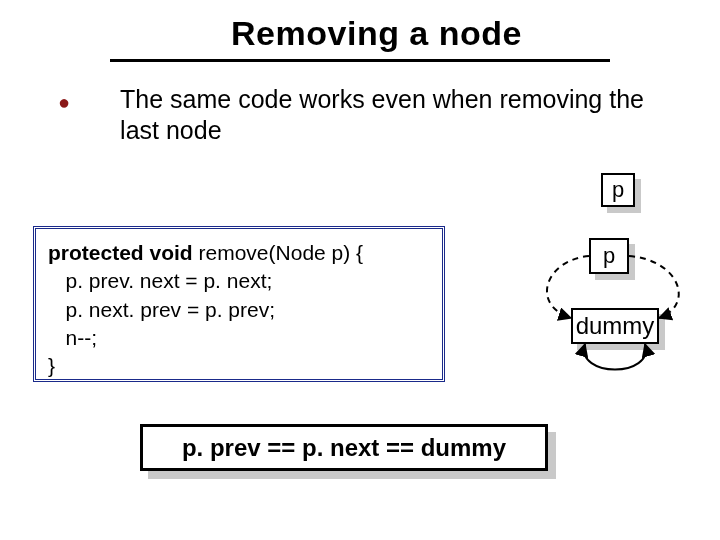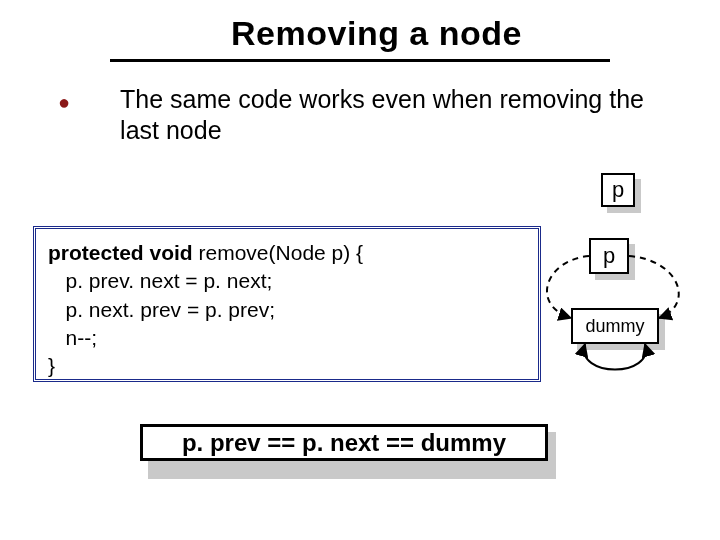--- a/index.html
+++ b/index.html
@@ -47,21 +47,21 @@
   }
   .bullet-text {
     flex: 1 1 auto;
     margin-left: 36px;
   }
   
   .code-outer {
     position: absolute;
     left: 33px;
     top: 226px;
-    width: 508px;
+    width: 412px;
     height: 156px;
     border: 3px double #1a2a8a;
     box-sizing: border-box;
   }
   .code-inner {
     position: absolute;
     inset: 2px;
   }
   .code {
     font-family: Arial, Helvetica, sans-serif;
@@ -135,37 +135,37 @@
     top: 308px;
     width: 88px;
     height: 36px;
     border: 2px solid #000;
     background: #fff;
     box-sizing: border-box;
     display: flex;
     align-items: center;
     justify-content: center;
     font-family: Arial, Helvetica, sans-serif;
-    font-size: 18px;
+    font-size: 24px;
   }
   
   .eq-shadow {
     position: absolute;
     left: 148px;
     top: 432px;
     width: 408px;
     height: 47px;
     background: #c9c9c9;
   }
   .eq-box {
     position: absolute;
     left: 140px;
     top: 424px;
     width: 408px;
-    height: 37px;
+    height: 47px;
     border: 3px solid #000;
     background: #fff;
     box-sizing: border-box;
     display: flex;
     align-items: center;
     justify-content: center;
     font-family: Arial, Helvetica, sans-serif;
     font-size: 24px;
     font-weight: bold;
   }

